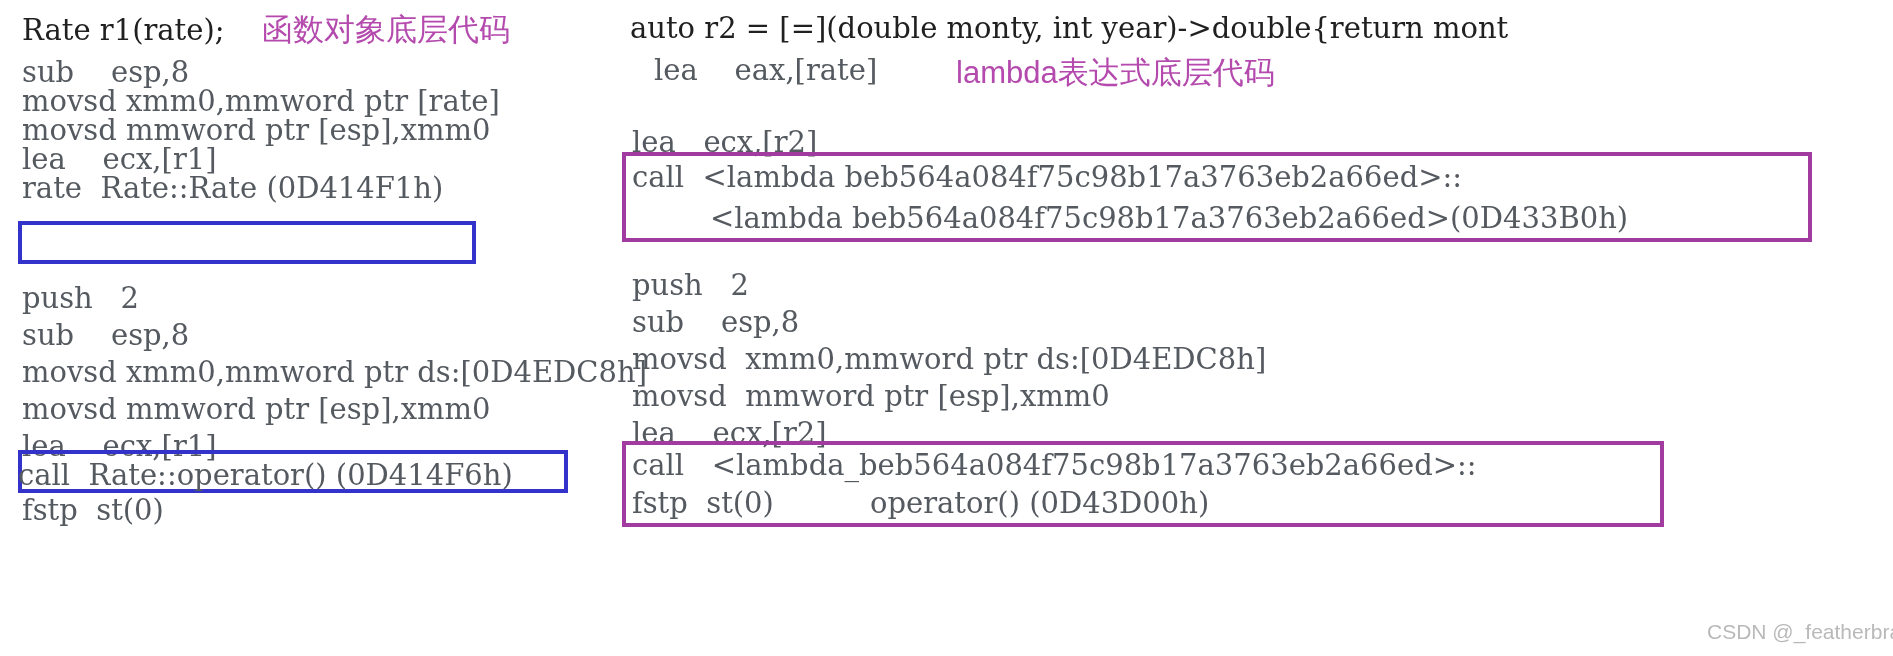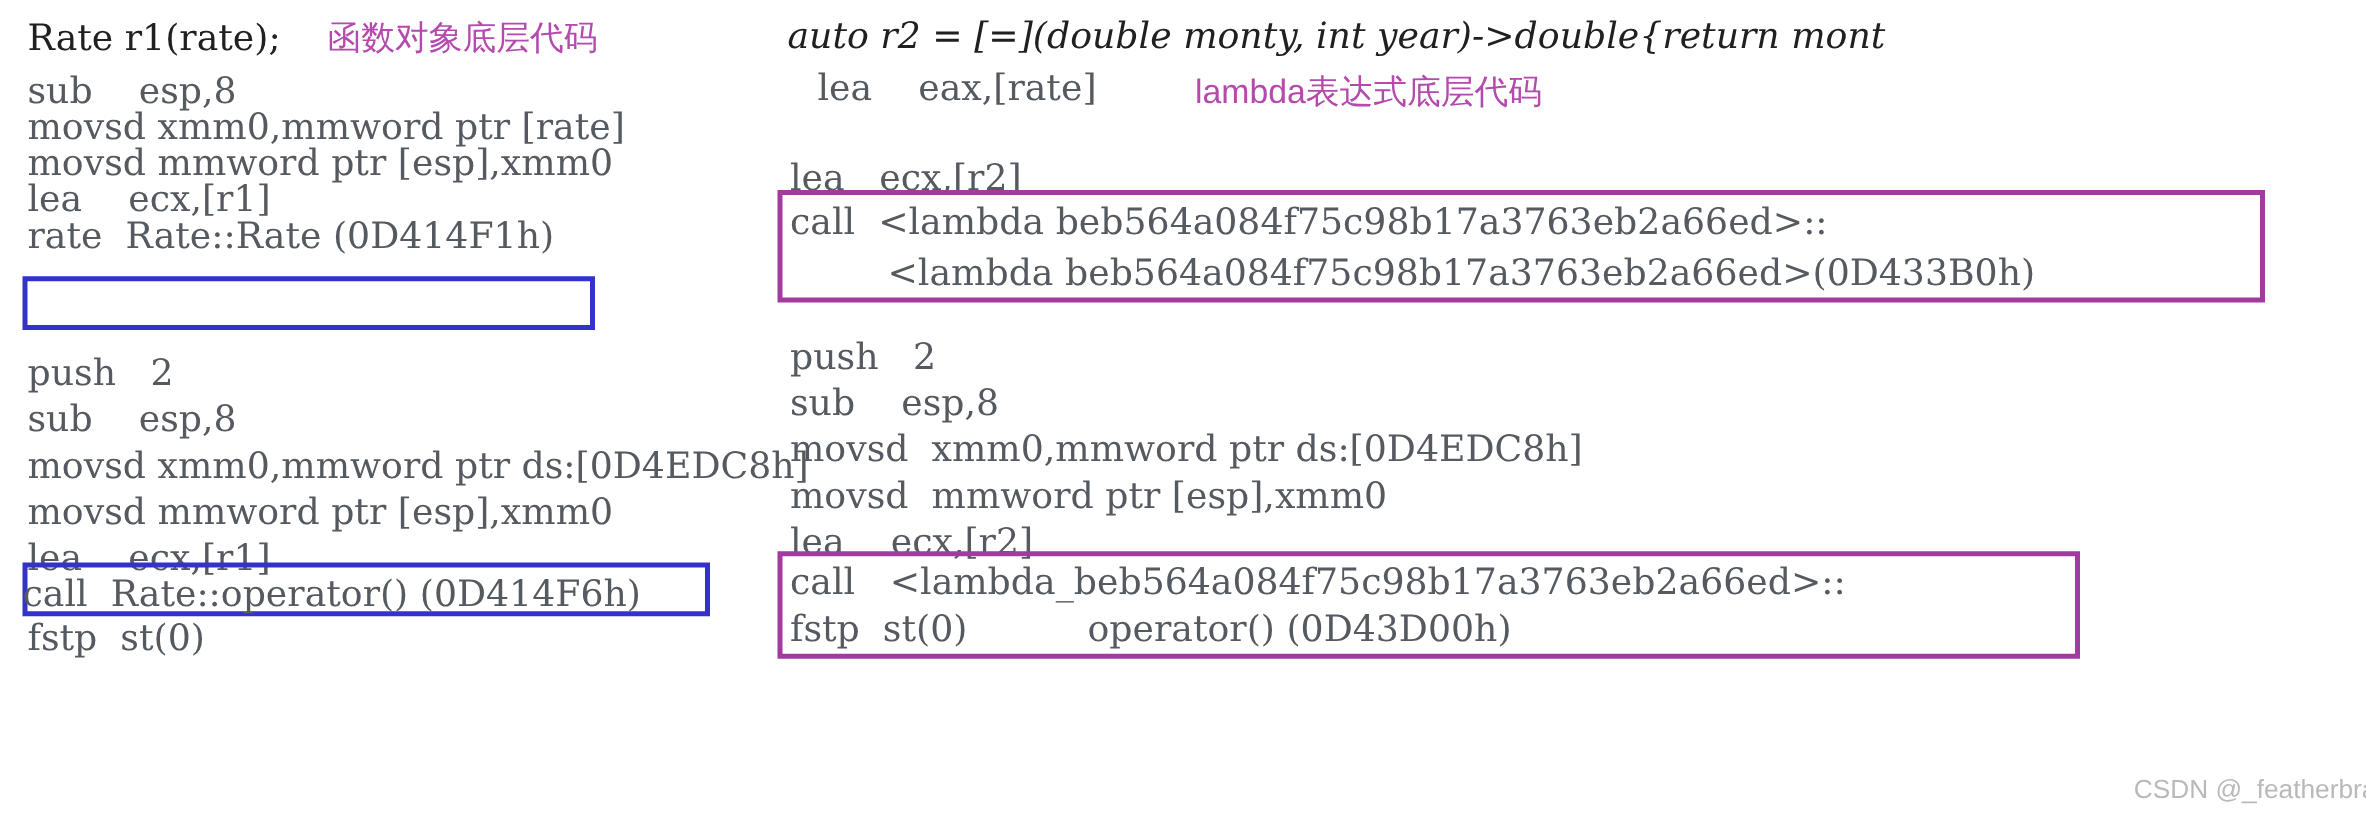--- a/index.html
+++ b/index.html
@@ -29,21 +29,21 @@
     color: #202020;
   }
   .code.asm {
     color: #555a60;
   }
 
   
   .annot {
     position: absolute;
     font-family: "Liberation Sans", "DejaVu Sans", sans-serif;
-    font-size: 27px;
+    font-size: 31px;
     line-height: 32px;
     color: #b44aad;
     white-space: pre;
   }
 
   
   .box {
     position: absolute;
     box-sizing: border-box;
     background: transparent;
@@ -108,21 +108,21 @@
   <div class="box blue" style="left:18px; top:450px; width:550px; height:43px;"></div>
 
   <div class="code asm" style="left:18px; top:453px;">call  Rate::operator() (0D414F6h)</div>
 
   <div class="code asm" style="left:22px; top:488px;">fstp  st(0)</div>
 
 </div>
 
 <div class="column" id="right-column">
 
-  <div class="code src" style="left:-110px; top:6px;font-style:italic;">auto r2 = [=](double monty, int year)-&gt;double{return mont</div>
+  <div class="code src" style="left:-110px; top:6px;">auto r2 = [=](double monty, int year)-&gt;double{return mont</div>
 
   <div class="annot" style="left:216px; top:57px;">lambda表达式底层代码</div>
 
   <div class="code asm" style="left:-108px; top:48px;margin-left:22px;">lea    eax,[rate]</div>
 
 
   <div class="code asm" style="left:-108px; top:120px;">lea   ecx,[r2]</div>
 
   <div class="box purple" style="left:-118px; top:152px; width:1190px; height:90px;"></div>
 

